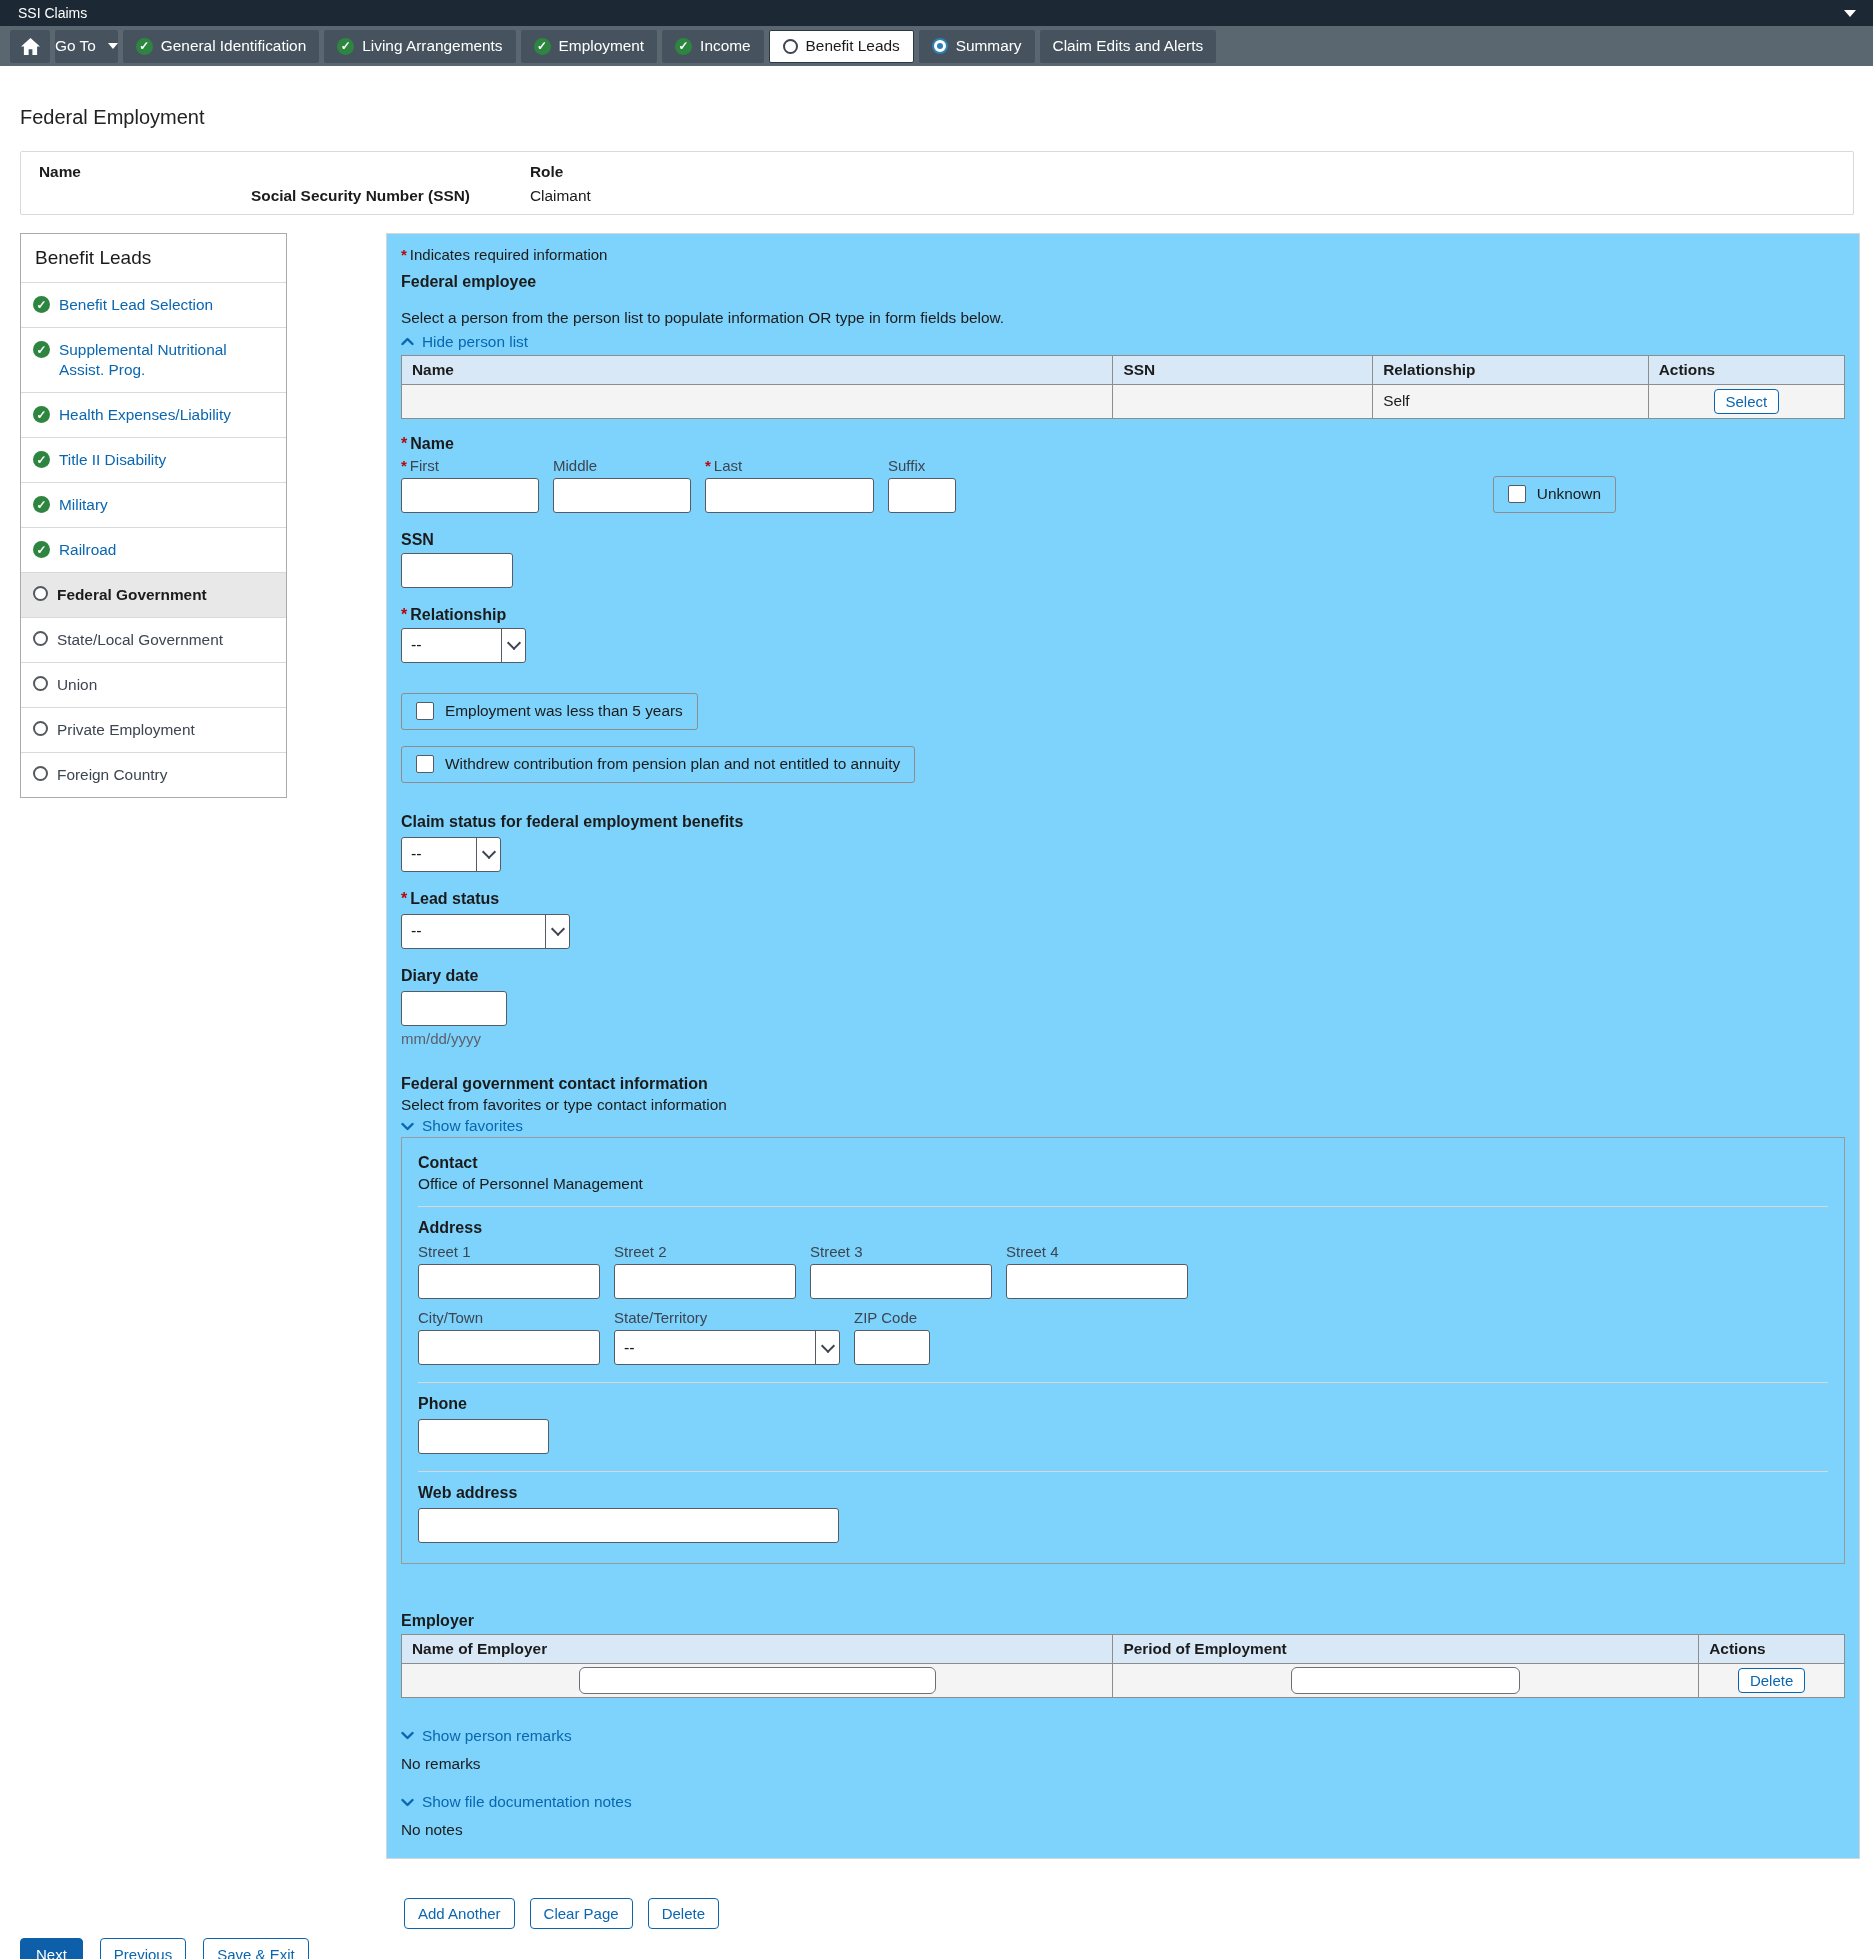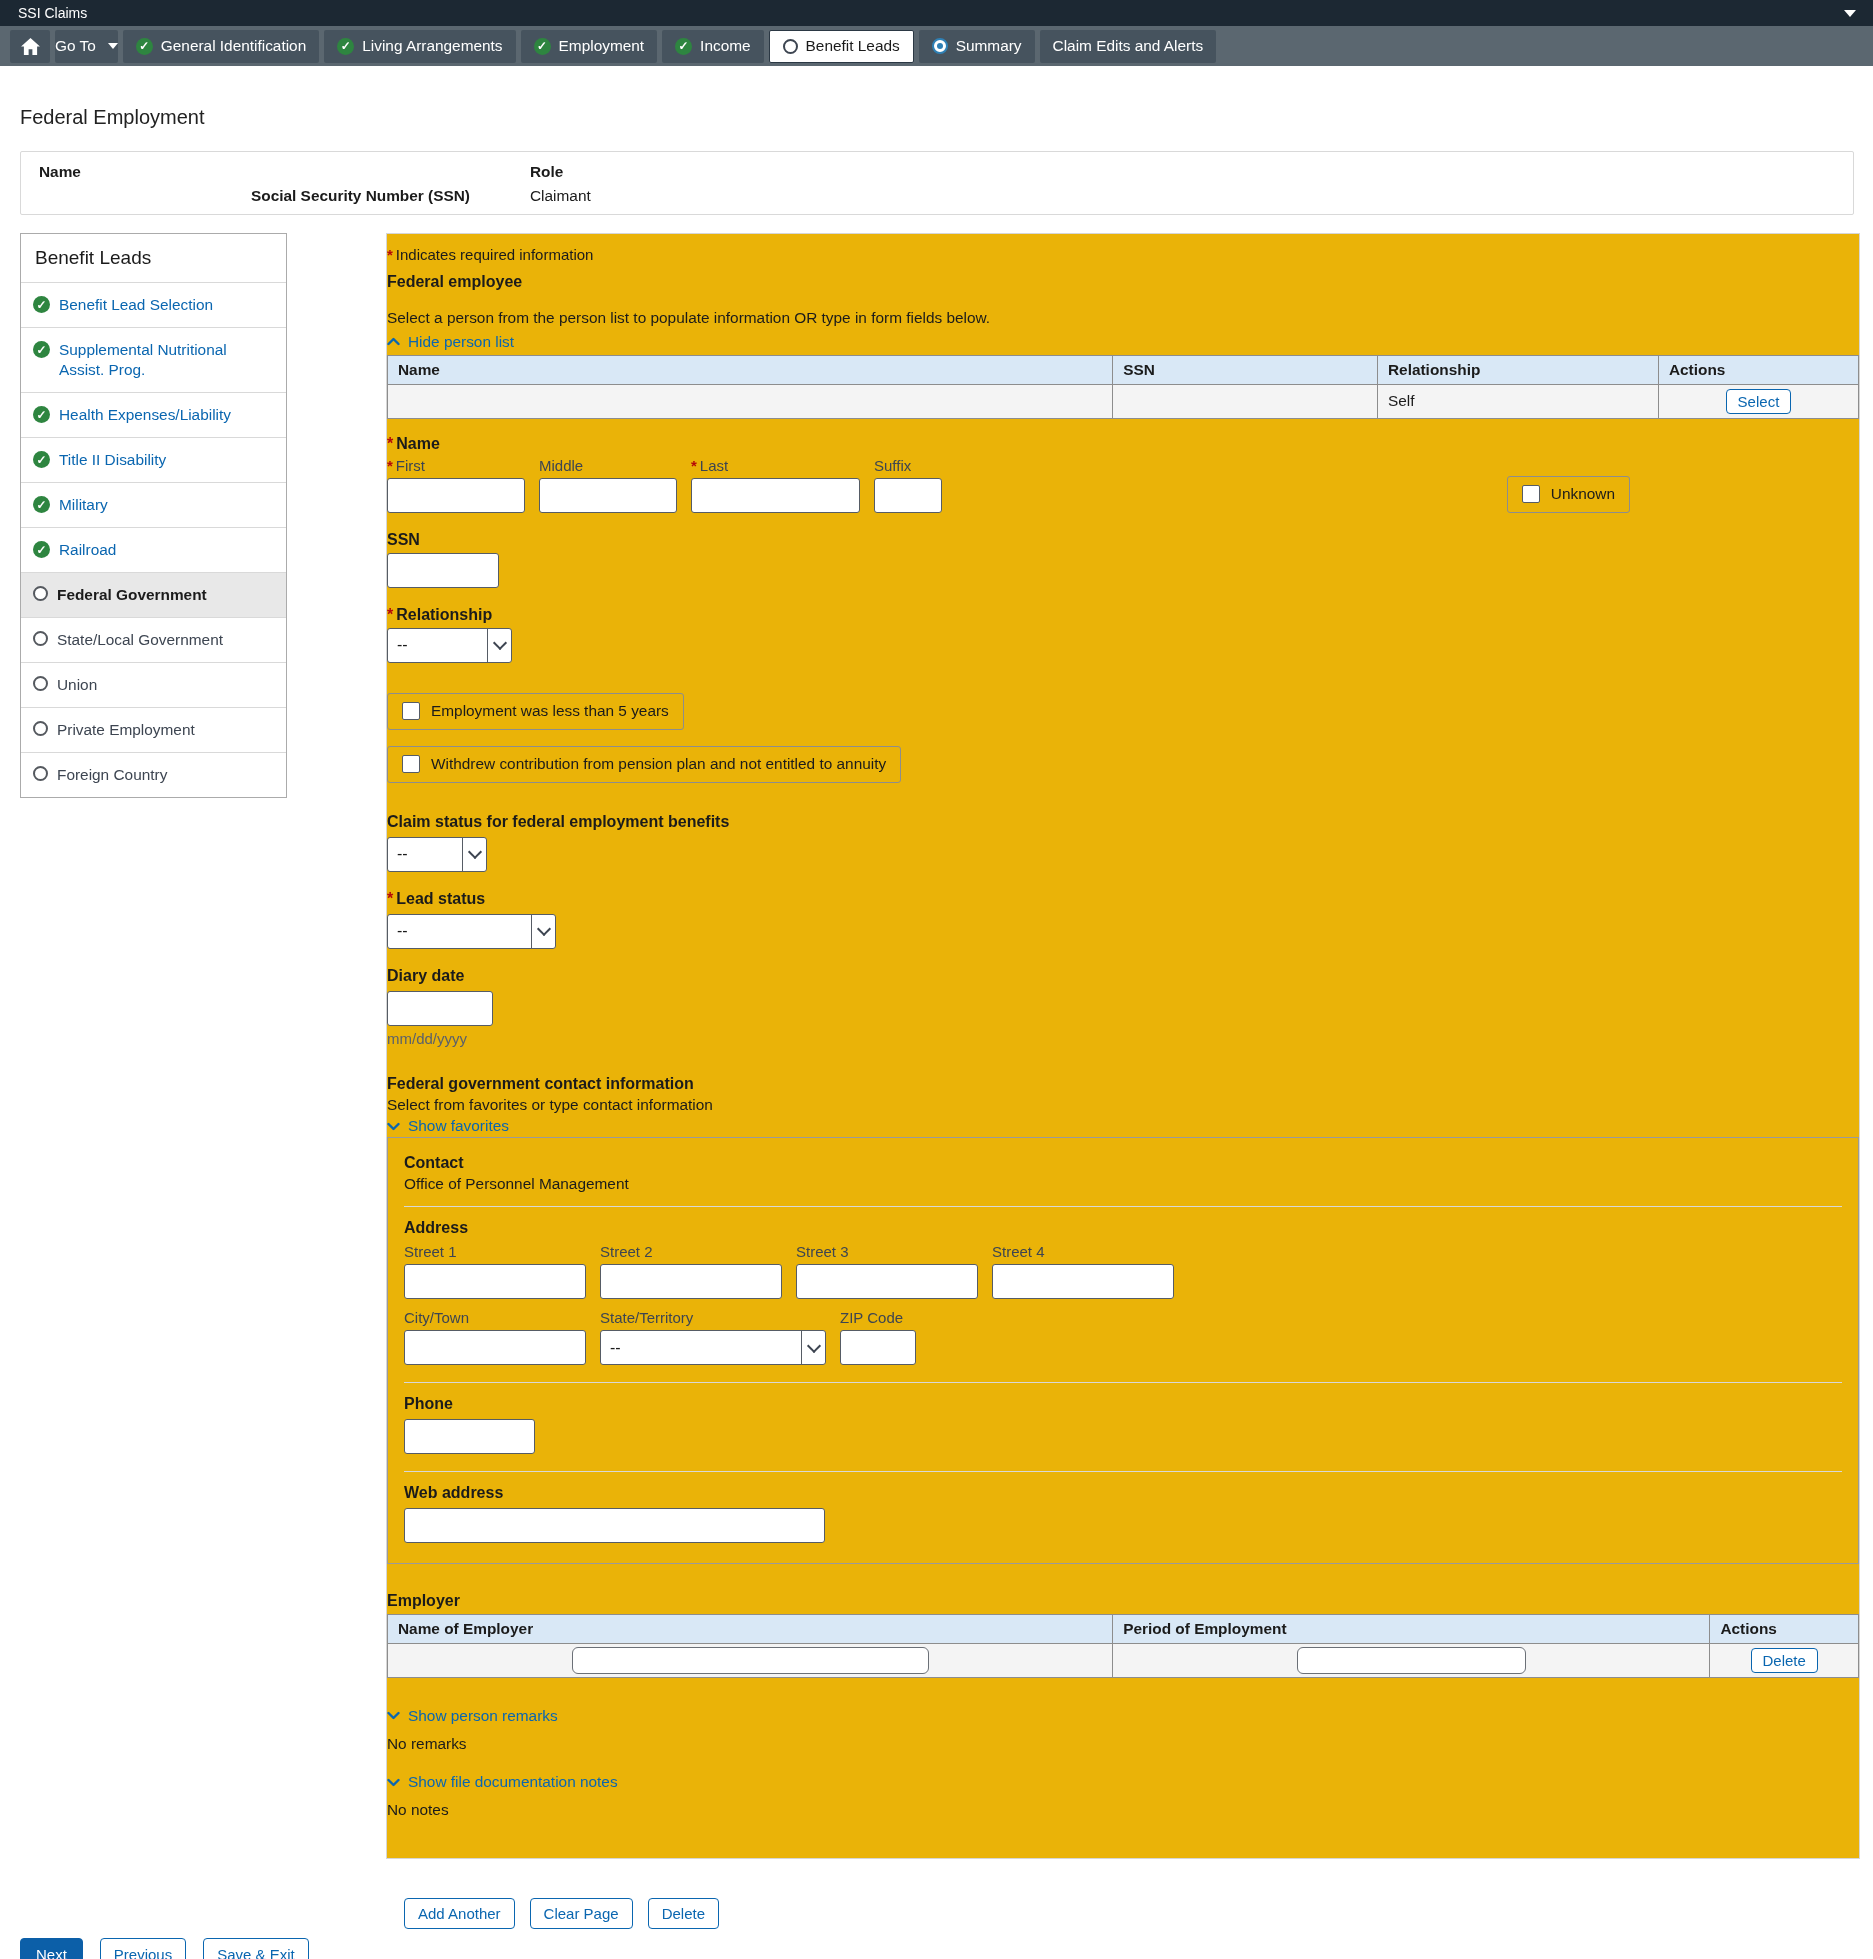--- a/index.html
+++ b/index.html
@@ -34,21 +34,21 @@
   .sidebar { position: absolute; left: 20px; top: 233px; width: 267px; border: 1px solid #ababab; background: #fff; }
   .sidebar-title { font-size: 19px; padding: 13px 14px; }
   .sb-item { display: flex; align-items: flex-start; gap: 9px; padding: 12px 12px; border-top: 1px solid #d9d9d9; font-size: 15.4px; cursor: pointer; line-height: 1.3; }
   .sb-item .icon-check, .sb-item .icon-circle { margin-top: 1px; }
   .sb-item.complete .sb-label { color: #0a66b0; }
   .sb-item.current { background: #e8e8e8; font-weight: bold; }
   .sb-item.pending .sb-label { color: #3d4551; }
   .sb-item.pending .icon-circle, .sb-item.current .icon-circle { border-color: #55595f; }
 
   
-  .main-panel { position: absolute; left: 386px; top: 233px; width: 1474px; height: 1626px; border: 1px solid #d6d6d6; background: #eab308; padding: 12px 0 0; overflow: hidden; }
+  .main-panel { position: absolute; left: 386px; top: 233px; width: 1474px; height: 1626px; border: 1px solid #d6d6d6; background: #7dd3fc; padding: 12px 14px 0; overflow: hidden; }
   .req-star { color: #b50909; font-weight: bold; margin-right: 3px; }
   .req-note { font-size: 15px; color: #1b1b1b; }
   .sec-heading { font-weight: bold; font-size: 16px; }
   .mt-heading { margin-top: 10px; }
   .instr { font-size: 15.4px; margin-top: 18px; }
   .link-row { display: inline-flex; align-items: center; gap: 8px; color: #0a66b0; font-size: 15.4px; cursor: pointer; text-decoration: none; }
   .chev { flex: none; display: inline-flex; }
 
   
   .grid-table { width: 100%; border-collapse: collapse; border: 1px solid #8d8d8d; }
@@ -383,21 +383,21 @@
     </div>
 
     <hr class="divider" style="margin-top:17px;">
 
     <div class="sec-heading" style="margin-top:12px;">Web address</div>
     <div style="margin-top:6px;">
       <input class="ti" style="width: 421px;">
     </div>
   </div>
 
-  <div class="sec-heading" style="margin-top:28px;">Employer</div>
+  <div class="sec-heading" style="margin-top:48px;">Employer</div>
   <table class="grid-table" style="margin-top:4px;">
     <colgroup>
         <col style="width:49.3%">
         <col style="width:40.6%">
         <col style="width:10.1%">
       </colgroup>
     <thead>
       <tr>
         <th>Name of Employer</th>
         <th>Period of Employment</th>

